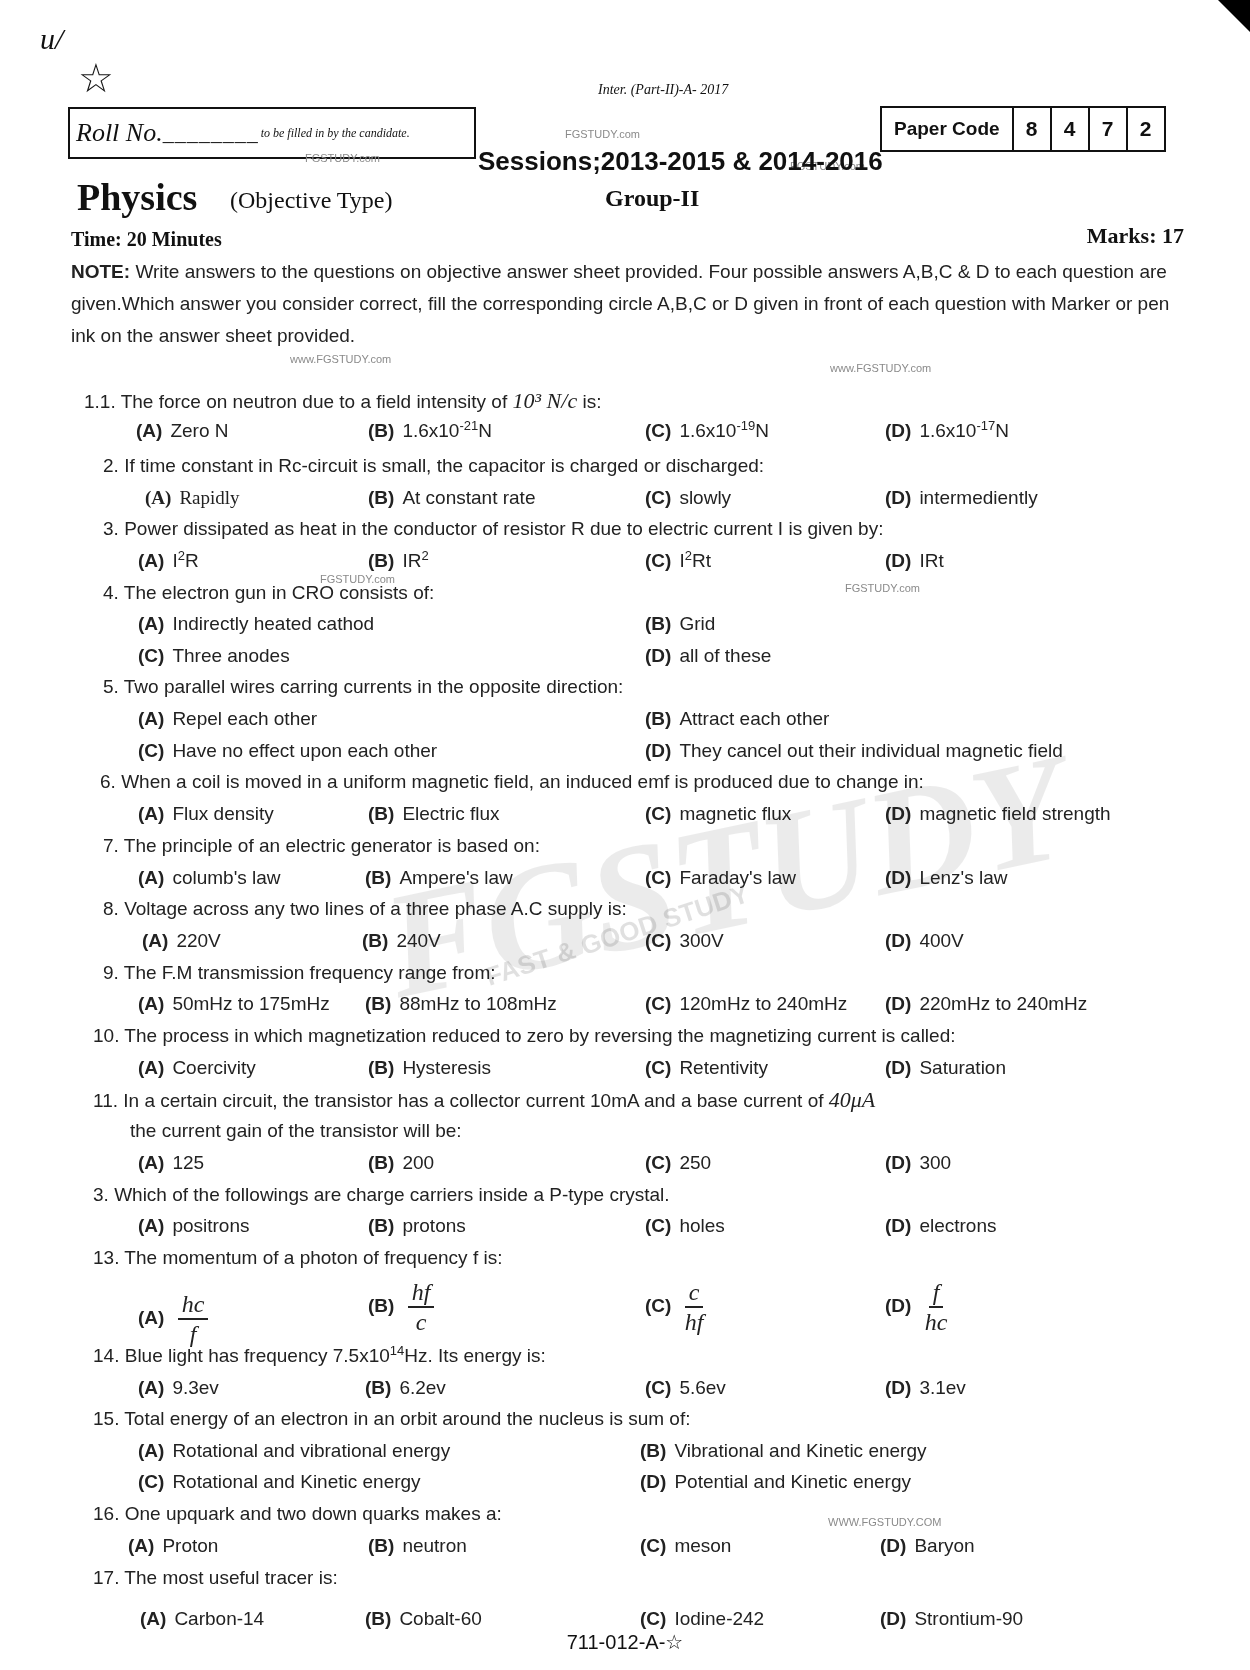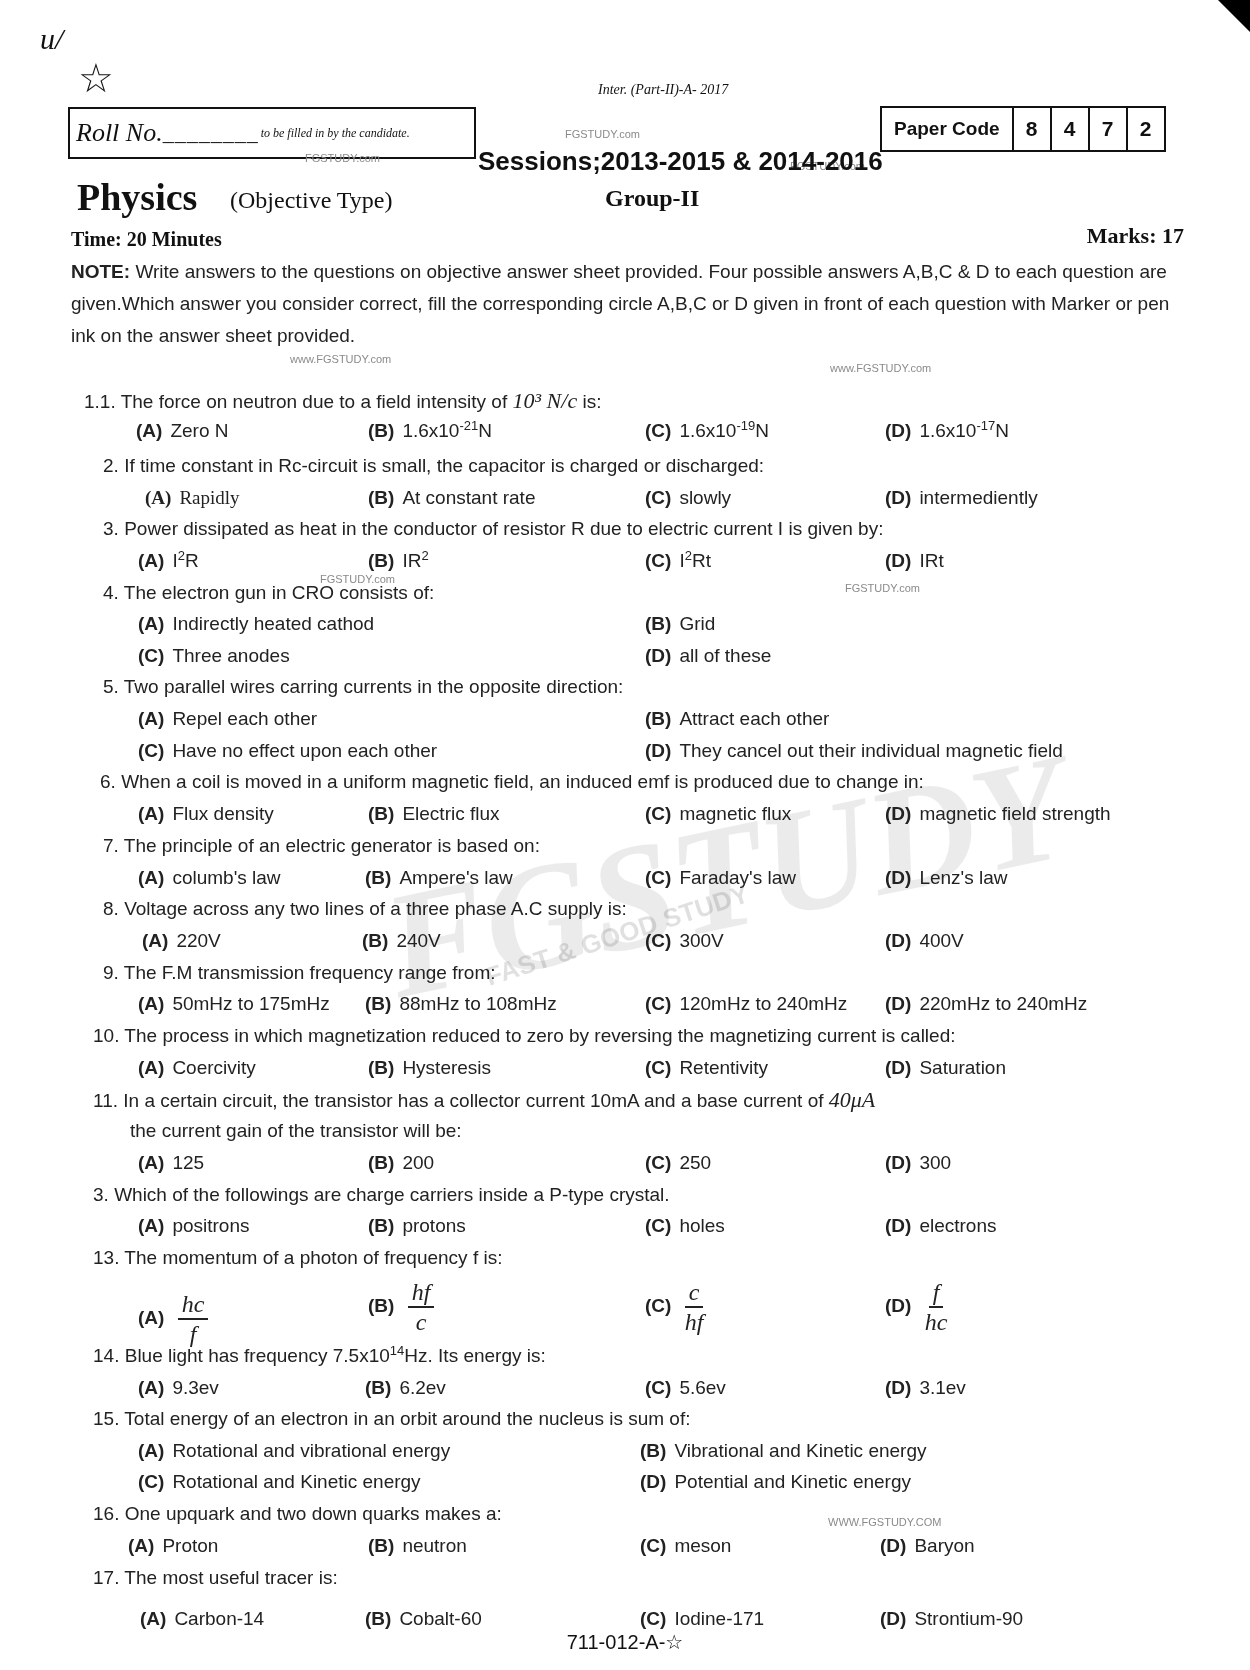--- a/index.html
+++ b/index.html
@@ -272,19 +272,19 @@
   <span class="opt" style="left:640px;"><span class="lab">(C)</span><span>meson</span></span>
   <span class="opt" style="left:880px;"><span class="lab">(D)</span><span>Baryon</span></span>
 </div>
 
 <div class="q" style="top:1567px;">
   <span class="qtext" style="left:93px;"><span>17.</span> <span>The most useful tracer is:</span></span>
 </div>
 <div class="q" style="top:1608px;">
   <span class="opt" style="left:140px;"><span class="lab">(A)</span><span>Carbon-14</span></span>
   <span class="opt" style="left:365px;"><span class="lab">(B)</span><span>Cobalt-60</span></span>
-  <span class="opt" style="left:640px;"><span class="lab">(C)</span><span>Iodine-171</span></span>
+  <span class="opt" style="left:640px;"><span class="lab">(C)</span><span>Iodine-242</span></span>
   <span class="opt" style="left:880px;"><span class="lab">(D)</span><span>Strontium-90</span></span>
 </div>
 
 <div class="abs footer">
   <span>711-012-A-</span><span>☆</span>
 </div>
 
 </body></html>

